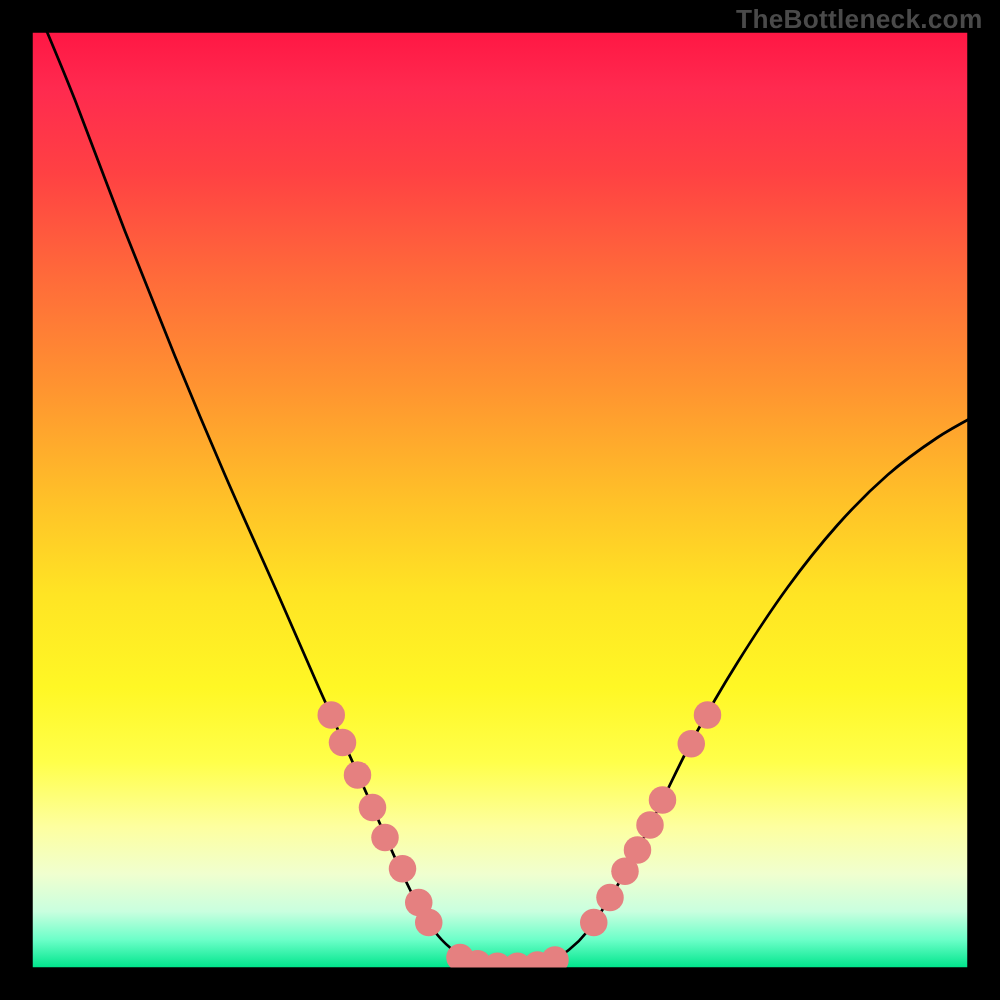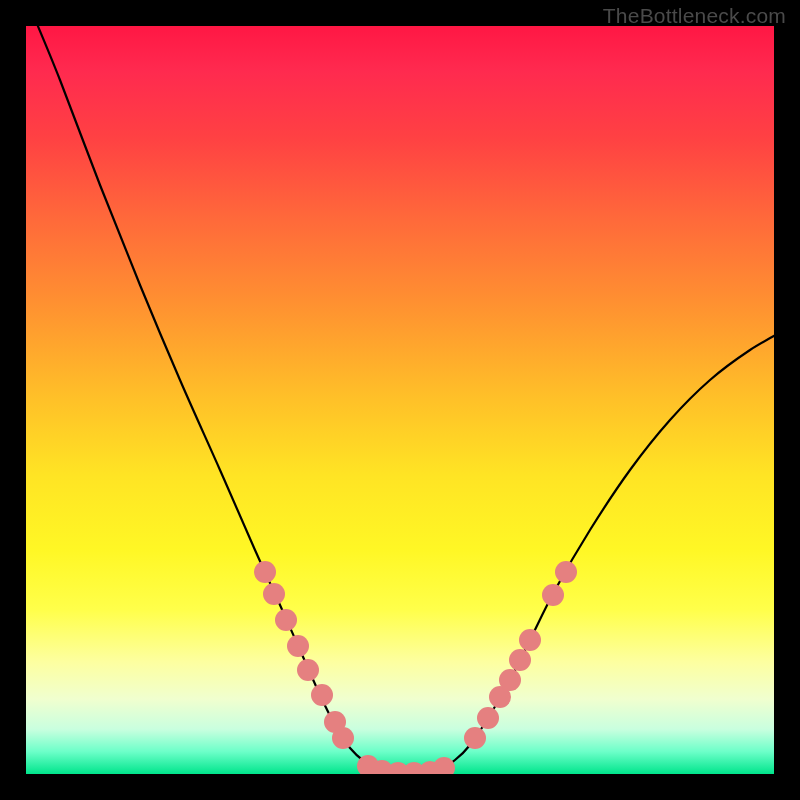--- a/index.html
+++ b/index.html
@@ -43,21 +43,21 @@
       #00e58c 100%
     );
     z-index: 1;
   }
   .watermark {
     position: absolute;
     top: 4px;
     right: 14px;
     color: #4a4a4a;
     font-size: 21px;
-    font-weight: 400;
+    font-weight: 700;
     z-index: 10;
     letter-spacing: 0.2px;
   }
   svg.plot {
     position: absolute;
     top: 0;
     left: 0;
     z-index: 3;
   }
 </style>

